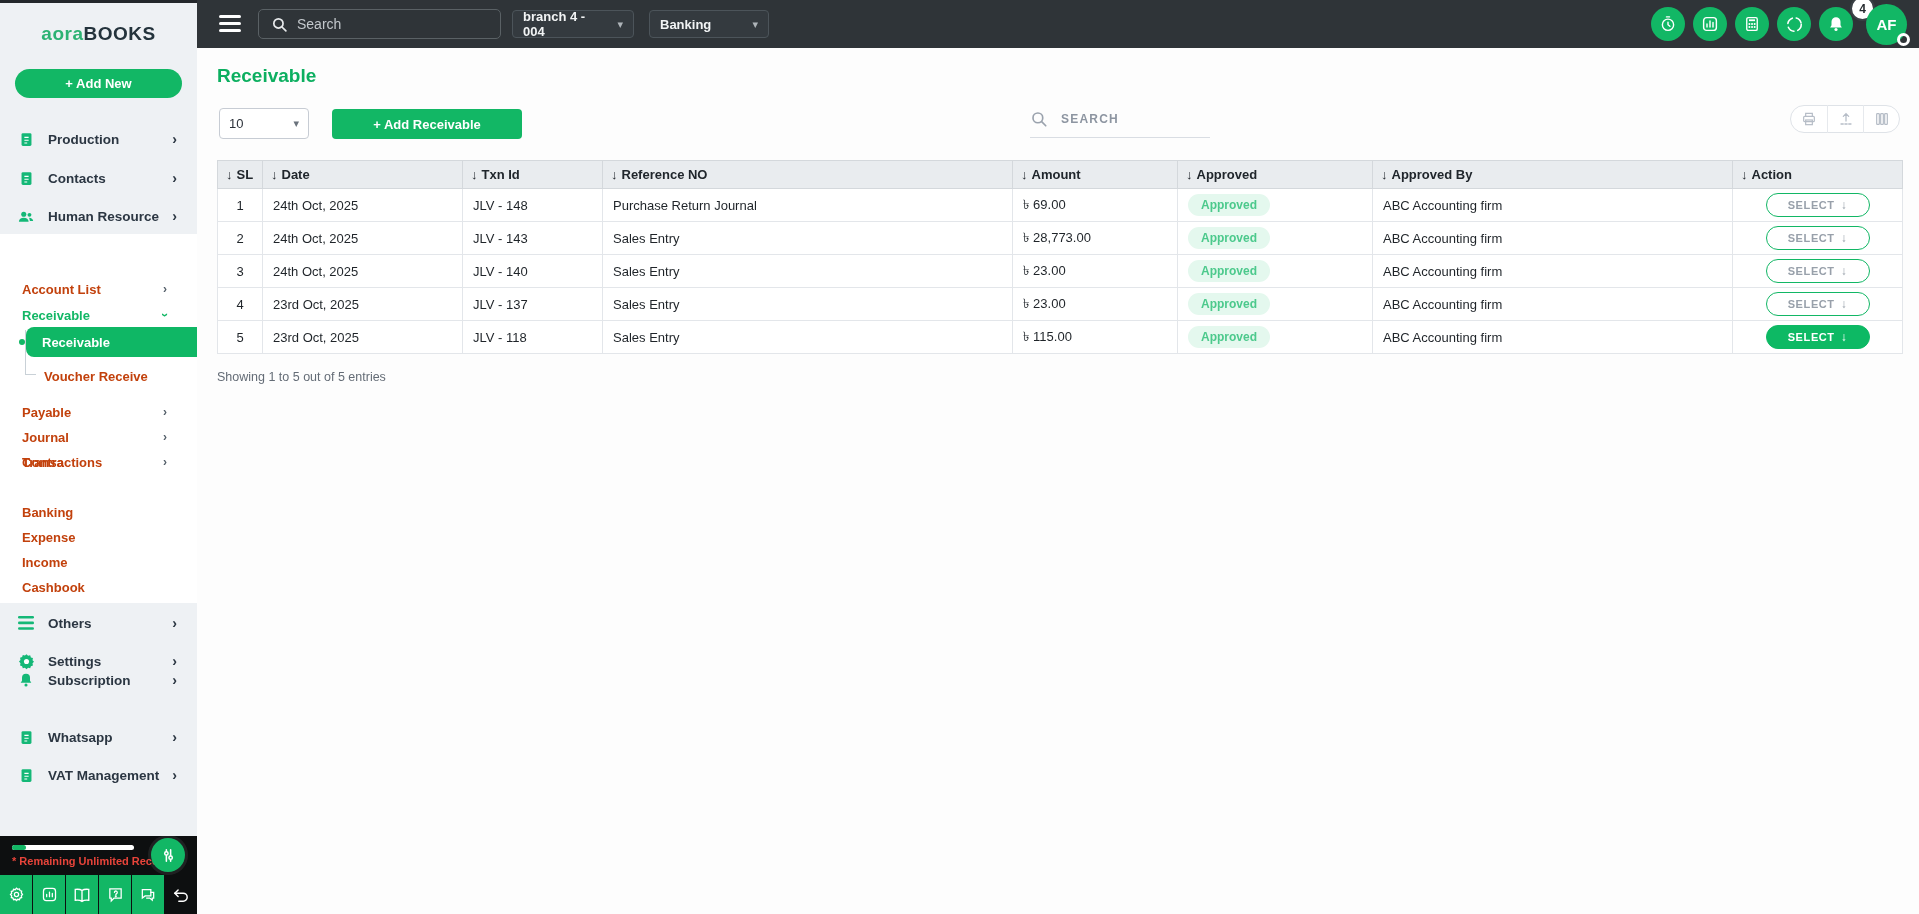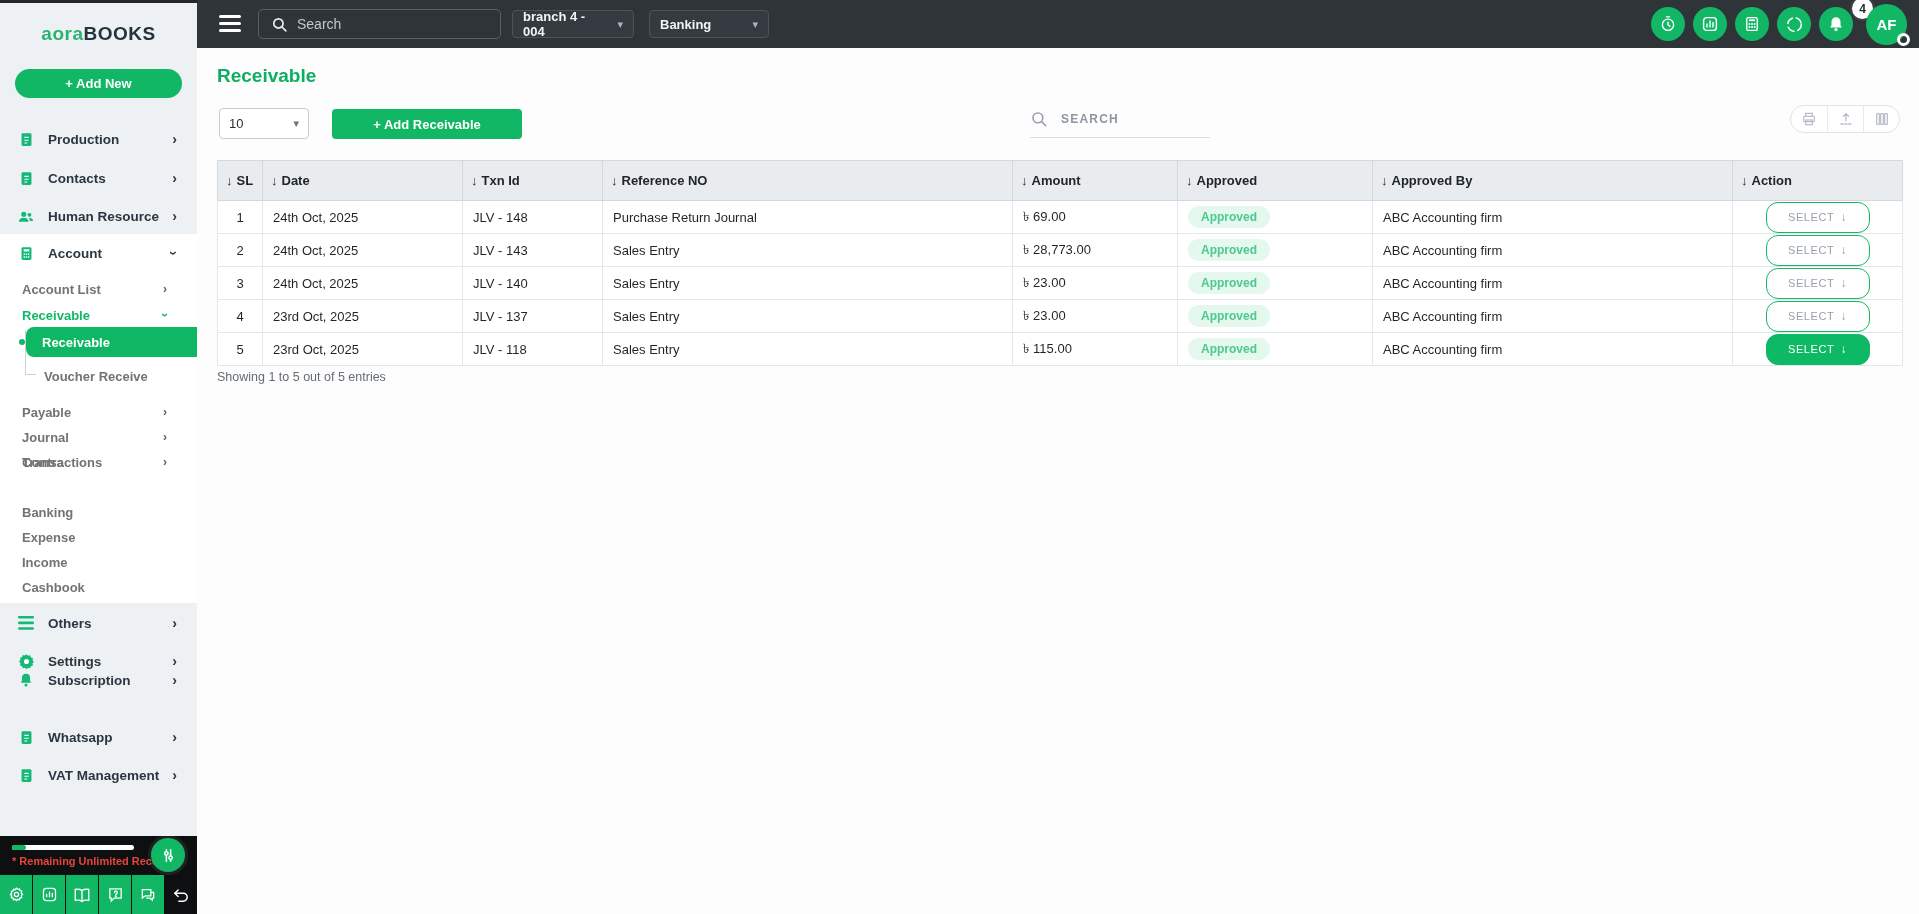--- a/index.html
+++ b/index.html
@@ -17,21 +17,21 @@
   #logo .lg-right { color:#24333c; }
   #add-new { left:15px; top:66px; width:167px; height:29px; border-radius:15px; border:none;
     background:#12b765; color:#fff; font-size:13px; font-weight:700; cursor:pointer;
     font-family:"Liberation Sans",sans-serif; }
   .sb-row { position:absolute; left:0; width:197px; height:38px; display:flex; align-items:center; cursor:pointer; }
   .sb-row .sb-ic { width:18px; height:18px; margin-left:17px; display:flex; align-items:center; justify-content:center; color:#14b877; }
   .sb-row .sb-label { margin-left:13px; font-size:13.5px; font-weight:700; color:#2b3642; }
   .sb-row .chev { position:absolute; right:20px; font-size:14px; font-weight:700; color:#2b3642; line-height:1; }
   .chev.down { transform:rotate(90deg); }
   .sb-sub { position:absolute; left:0; width:197px; height:26px; display:flex; align-items:center; cursor:pointer; }
-  .sb-sub .sb-label { margin-left:22px; font-size:13px; font-weight:600; color:#737373; }
+  .sb-sub .sb-label { margin-left:22px; font-size:13px; font-weight:600; color:#c2410c; }
   .sb-sub .chev { position:absolute; right:30px; font-size:12px; font-weight:700; color:#55606b; line-height:1; }
   .sb-sub.green .sb-label, .sb-sub.green .chev { color:#12b765; }
   #sb-white-block { left:0; top:231px; width:197px; height:369px; background:#ffffff; }
   #active-item { left:26px; top:324px; width:171px; height:30px; background:#0fb765; border-radius:8px 0 0 8px;
     display:flex; align-items:center; cursor:pointer; }
   #active-item .sb-label { margin-left:16px; font-size:13px; font-weight:700; color:#fff; }
   #tree-vline { left:25px; top:327px; width:1px; height:45px; background:#c9d1d7; }
   #tree-dot { left:19px; top:336px; width:6px; height:6px; border-radius:50%; background:#12b765; }
   #tree-tick { left:25px; top:371px; width:11px; height:1px; background:#c9d1d7; }
 
@@ -85,33 +85,33 @@
   #tbl-search { left:833px; top:62px; position:absolute; width:180px; display:flex; align-items:center; gap:13px;
     border-bottom:1px solid #d9dde3; padding-bottom:9px; }
   #tbl-search .s-label { font-size:12px; font-weight:600; letter-spacing:1.2px; color:#8d95a1; }
   #tbl-tools { position:absolute; right:19px; top:57px; height:28px; border:1px solid #dfe3e8; border-radius:14px;
     display:flex; align-items:center; background:#fff; color:#b6bdc7; }
   .tool-cell { width:36px; height:28px; display:flex; align-items:center; justify-content:center; cursor:pointer; }
   .tool-cell + .tool-cell { border-left:1px solid #e6e9ed; }
 
   
   #tbl { left:20px; top:112px; position:absolute; width:1685px; border-collapse:collapse; table-layout:fixed; }
-  #tbl th { background:#e9ecef; border:1px solid #d4d8dc; height:40px; font-size:13px; font-weight:700; color:#20262c;
+  #tbl th { background:#e9ecef; border:1px solid #d4d8dc; height:28px; font-size:13px; font-weight:700; color:#20262c;
     text-align:left; padding:0 8px; }
   #tbl td { border:1px solid #e3e6ea; height:33px; font-size:13px; color:#1f2429; padding:0 10px; background:#fff; }
   #tbl .sort { font-weight:400; margin-right:4px; }
   .col-sl { width:45px; } .col-date { width:200px; } .col-txn { width:140px; } .col-ref { width:410px; }
   .col-amt { width:165px; } .col-app { width:195px; } .col-by { width:360px; } .col-act { width:170px; }
   td.sl-cell { text-align:center; padding:0; }
   th.act-h { text-align:center; }
   td.act-cell { text-align:center; }
   .badge { display:inline-block; background:#e4f8ee; color:#4cc98c; font-size:12px; font-weight:600;
     padding:4px 13px; border-radius:12px; }
-  .select-btn { width:104px; height:31px; border-radius:12px; border:1.5px solid #12b765; background:#fff;
-    color:#98a0aa; font-size:11px; font-weight:400; letter-spacing:.6px; cursor:pointer;
+  .select-btn { width:104px; height:24px; border-radius:12px; border:1.5px solid #12b765; background:#fff;
+    color:#98a0aa; font-size:11px; font-weight:700; letter-spacing:.6px; cursor:pointer;
     font-family:"Liberation Sans",sans-serif; }
   .select-btn .sa { margin-left:6px; font-size:12px; }
   .select-btn.filled { background:#0db964; border-color:#0db964; color:#fff; }
   #showing { left:20px; top:322px; position:absolute; font-size:12.5px; color:#646c76; }
 
   
   #action-menu { left:1455px; top:305px; position:absolute; width:174px; height:100px; background:#fff; border-radius:10px;
     box-shadow:0 8px 28px rgba(40,50,60,.16); padding:12px 0; }
   .am-item { height:26px; line-height:26px; text-align:right; padding-right:16px; font-size:11.5px; font-weight:600;
     letter-spacing:.5px; color:#a0a7b1; cursor:pointer; }
@@ -157,38 +157,20 @@
           <path d="M2.5 19c0-3.2 3-5.2 6.5-5.2s6.5 2 6.5 5.2z"></path>
           <path d="M16.2 13.6c2.8 0 5.3 1.7 5.3 4.4h-4.2"></path>
         </svg>
       </span>
     <span class="sb-label">Human Resource</span>
     <span class="chev">›</span>
   </div>
 
   <div id="sb-white-block" class="abs"></div>
 
-  <div class="sb-row" style="top:231px">
-    <span class="sb-ic">
-        <svg width="17" height="17" viewBox="0 0 24 24">
-          <rect x="5" y="3" width="14" height="18" rx="2" fill="#14b877"></rect>
-          <rect x="8" y="6" width="8" height="3.2" fill="#fff"></rect>
-          <g fill="#fff">
-            <rect x="8" y="12" width="2" height="2"></rect>
-            <rect x="11" y="12" width="2" height="2"></rect>
-            <rect x="14" y="12" width="2" height="2"></rect>
-            <rect x="8" y="16" width="2" height="2"></rect>
-            <rect x="11" y="16" width="2" height="2"></rect>
-            <rect x="14" y="16" width="2" height="2"></rect>
-          </g>
-        </svg>
-      </span>
-    <span class="sb-label">Account</span>
-    <span class="chev down">›</span>
-  </div>
 
   <div class="sb-sub" style="top:273px">
     <span class="sb-label">Account List</span>
     <span class="chev">›</span>
   </div>
   <div class="sb-sub green" style="top:299px">
     <span class="sb-label">Receivable</span>
     <span class="chev down">›</span>
   </div>
 

